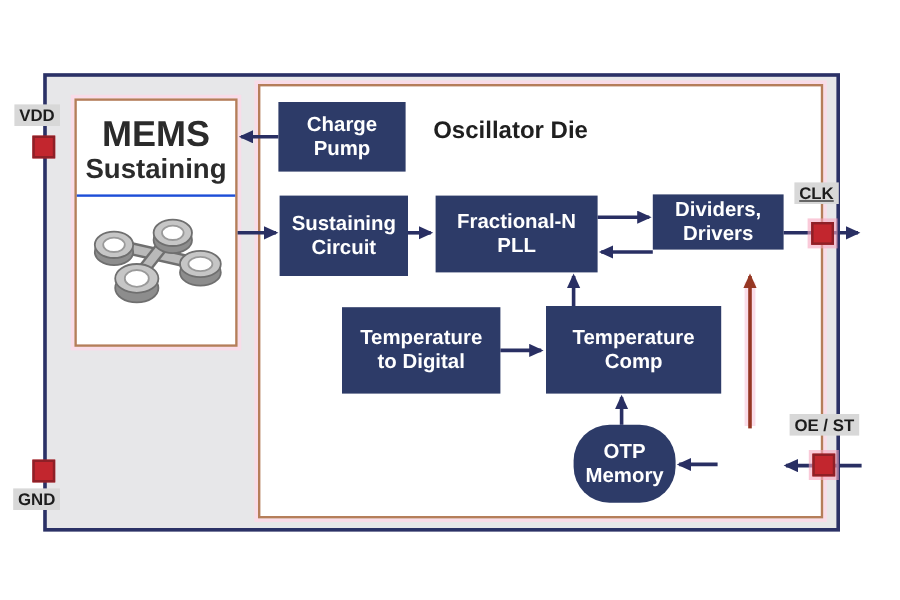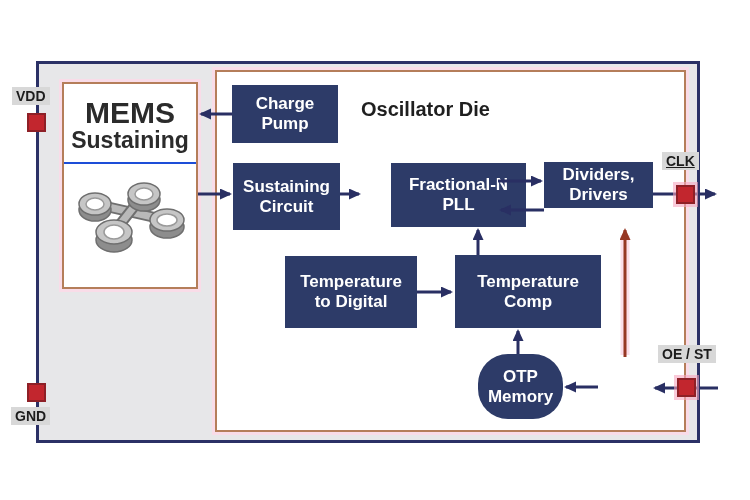--- a/index.html
+++ b/index.html
@@ -108,21 +108,21 @@
   </div>
 
   <div class="blk" style="left:232px;top:85px;width:106px;height:58px;">
     <span>Charge</span>
     <span>Pump</span>
   </div>
   <div class="blk" style="left:233px;top:163px;width:107px;height:67px;">
     <span>Sustaining</span>
     <span>Circuit</span>
   </div>
-  <div class="blk" style="left:363px;top:163px;width:135px;height:64px;margin-left:28px;">
+  <div class="blk" style="left:363px;top:163px;width:135px;height:64px;">
     <span>Fractional-N</span>
     <span>PLL</span>
   </div>
   <div class="blk" style="left:544px;top:162px;width:109px;height:46px;">
     <span>Dividers,</span>
     <span>Drivers</span>
   </div>
   <div class="blk" style="left:285px;top:256px;width:132px;height:72px;">
     <span>Temperature</span>
     <span>to Digital</span>

